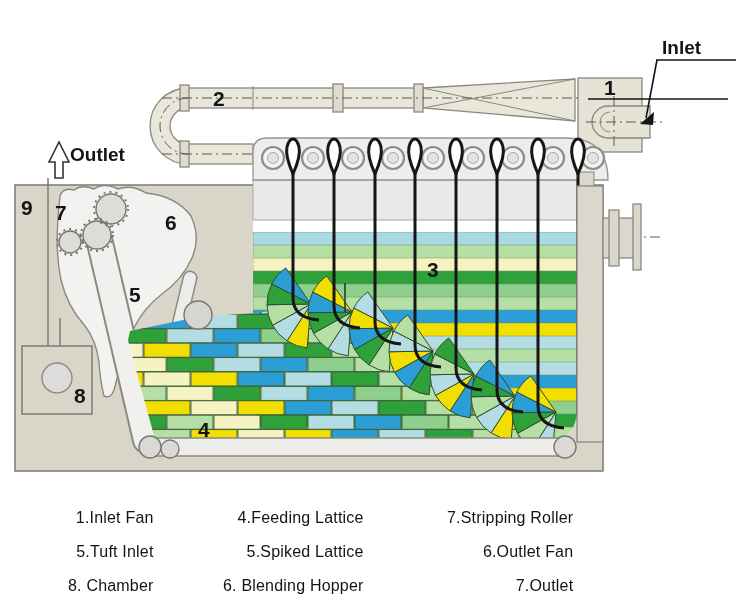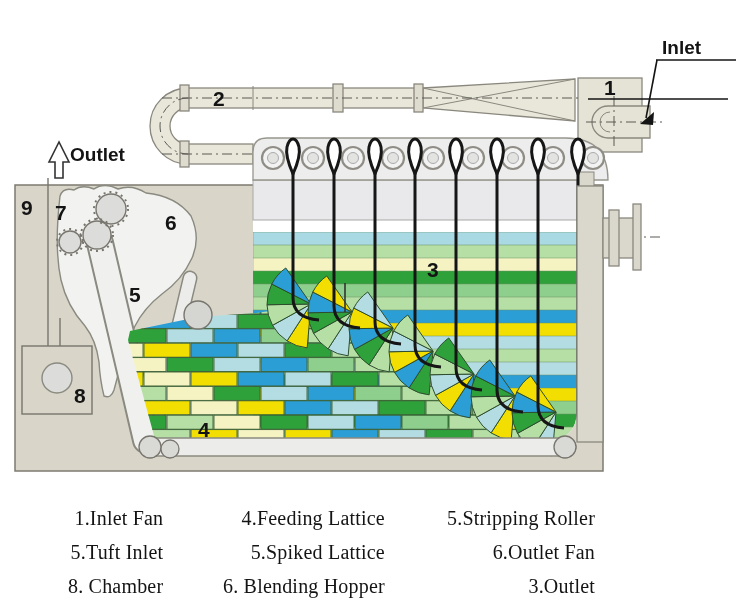--- a/index.html
+++ b/index.html
@@ -1,19 +1,19 @@
 <!DOCTYPE html>
 <html><head>
 <meta charset="utf-8">
 <style>
   html,body{margin:0;padding:0;background:#fff;}
   body{width:750px;height:612px;font-family:"Liberation Sans",sans-serif;}
   .stage{position:relative;width:750px;height:612px;background:#fff;overflow:hidden;text-align:right;}
   svg{position:absolute;left:0;top:0;}
-  .legend-col{position:absolute;top:501px;color:#141414;font-size:20px;line-height:34px;letter-spacing:0.2px;font-family:Liberation Serif, serif;}
+  .legend-col{position:absolute;top:501px;color:#141414;font-size:16px;line-height:34px;letter-spacing:0.2px;}
   .lg-item{white-space:nowrap;}
   text{font-family:"Liberation Sans",sans-serif;fill:#141414;}
   .num{font-size:21px;font-weight:700;}
   .flow{font-size:19px;font-weight:700;}
 </style>
 </head>
 <body>
 
 <div class="stage">
 <svg width="750" height="500" viewBox="0 0 750 500">
@@ -362,17 +362,17 @@
   <div class="lg-item">1.Inlet Fan</div>
   <div class="lg-item">5.Tuft Inlet</div>
   <div class="lg-item">8. Chamber</div>
 </div>
 <div class="legend-col" style="left:223px">
   <div class="lg-item">4.Feeding Lattice</div>
   <div class="lg-item">5.Spiked Lattice</div>
   <div class="lg-item">6. Blending Hopper</div>
 </div>
 <div class="legend-col" style="left:447px">
-  <div class="lg-item">5.Stripping Roller</div>
+  <div class="lg-item">7.Stripping Roller</div>
   <div class="lg-item">6.Outlet Fan</div>
-  <div class="lg-item">3.Outlet</div>
+  <div class="lg-item">7.Outlet</div>
 </div>
 </div>
 
 </body></html>

